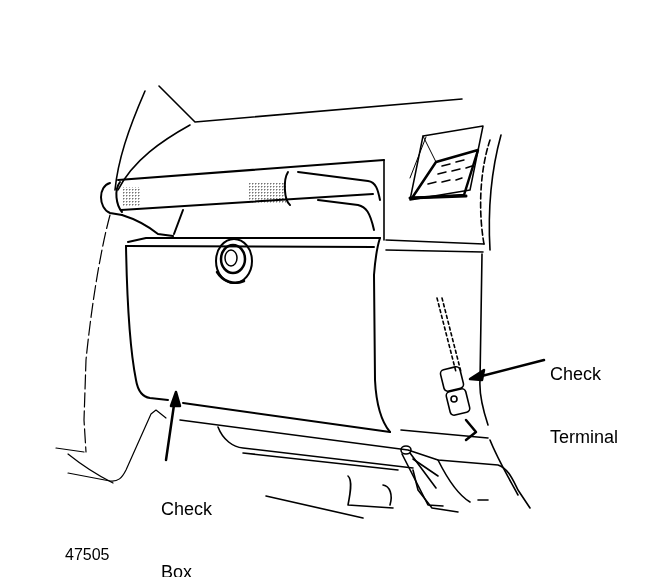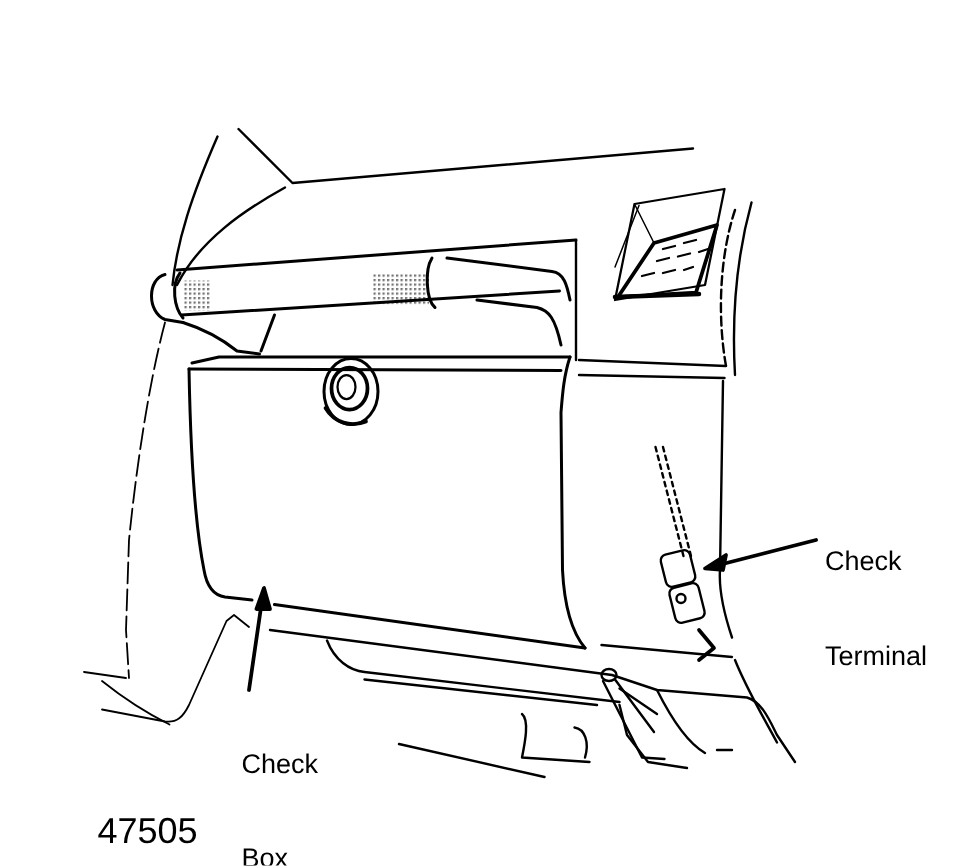--- a/index.html
+++ b/index.html
@@ -7,21 +7,21 @@
     .canvas { position: absolute; left: 18px; top: 0; width: 649px; height: 577px; }
     svg { position: absolute; left: 0; top: 0; }
     .label {
       position: absolute;
       font-family: "Liberation Sans", sans-serif;
       font-size: 18px;
       line-height: 21px;
       color: #000000;
       white-space: pre;
     }
-    .ref-number { font-size: 24px; }
+    .ref-number { font-size: 16px; }
   </style>
 </head>
 <body>
 
 <div class="canvas">
   <svg width="649" height="577" viewBox="0 0 649 577" fill="none" stroke="#000" stroke-linecap="round" stroke-linejoin="round">
 
     <g stroke-width="1.6">
       <path d="M141 86 L177 122 L444 99"></path>
       <path d="M127 91 C110 130 100 160 97 190"></path>

